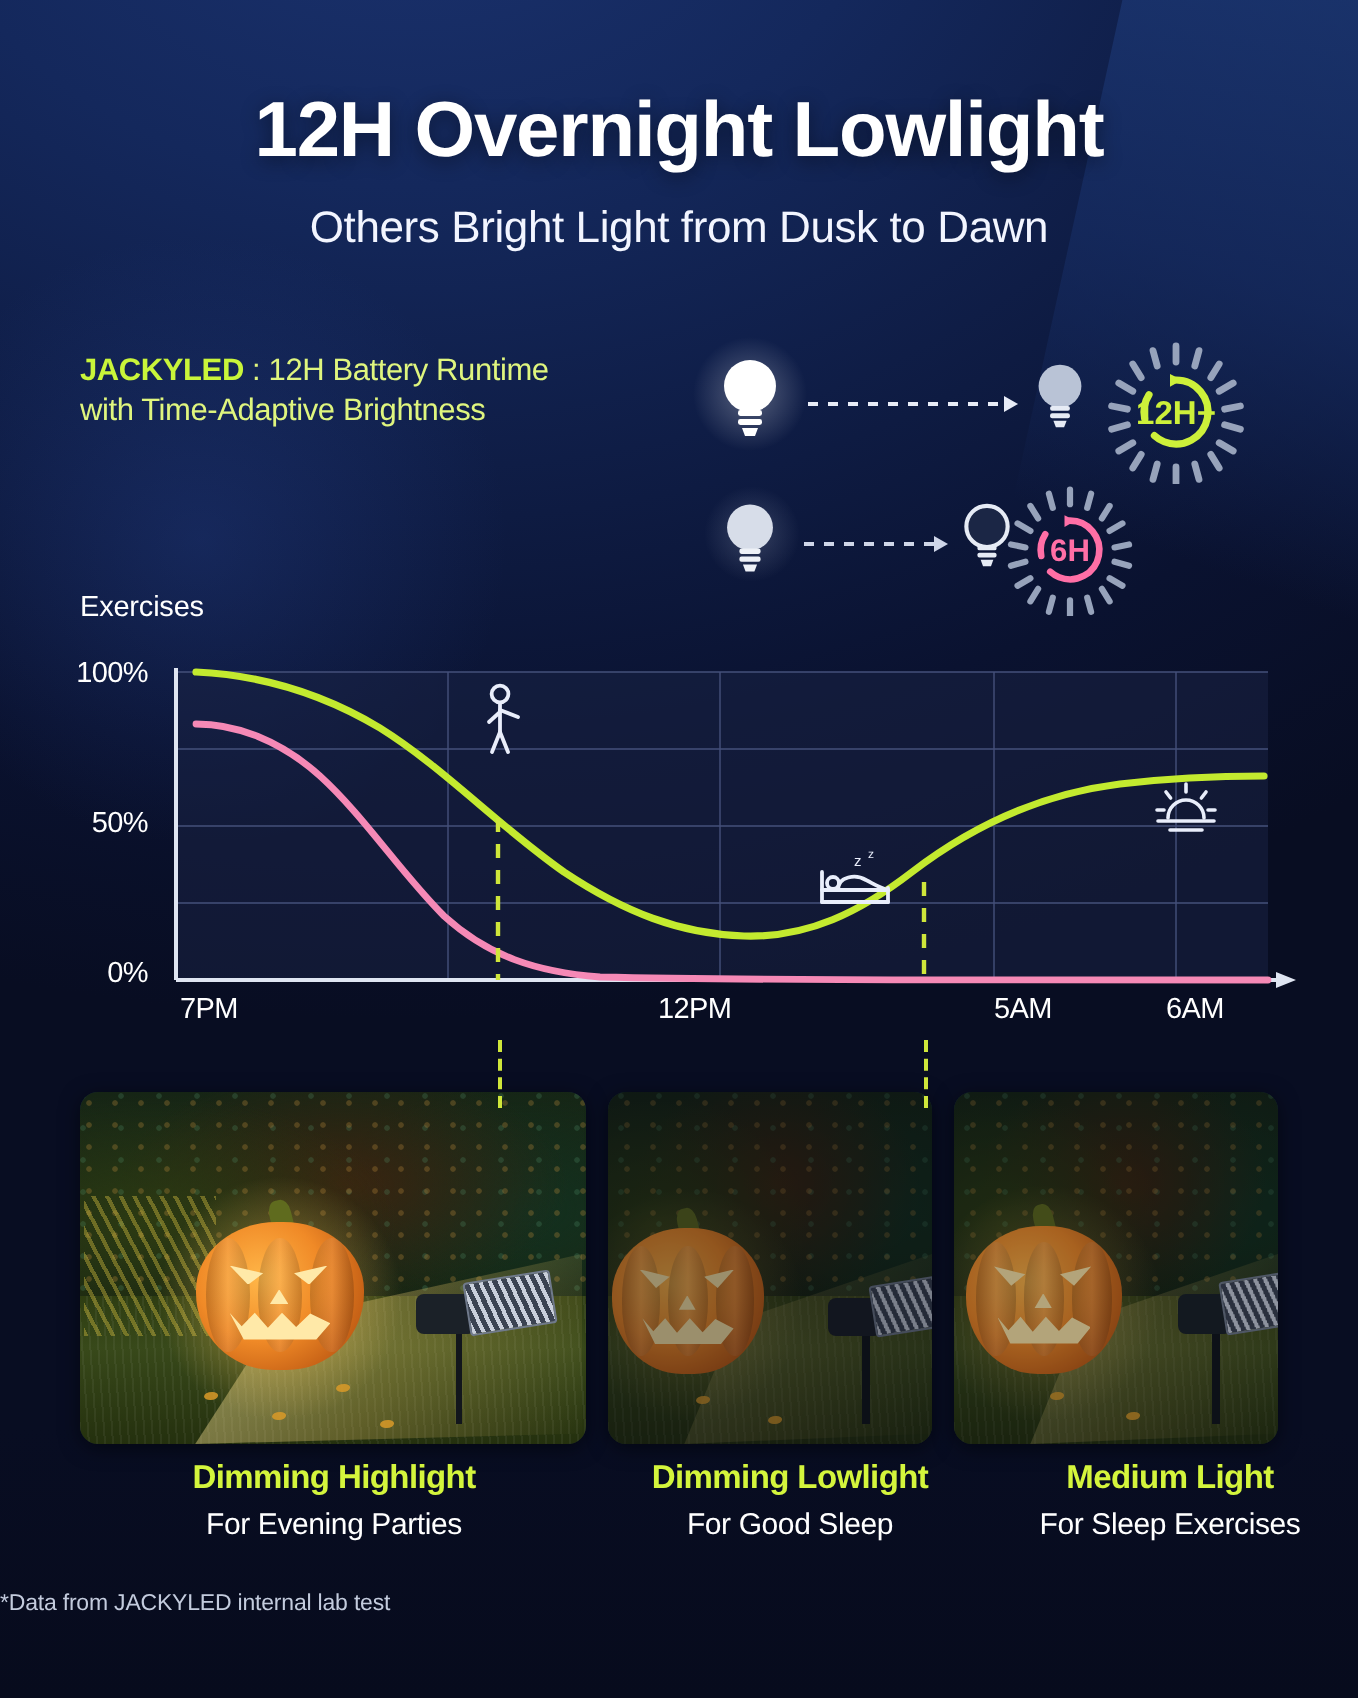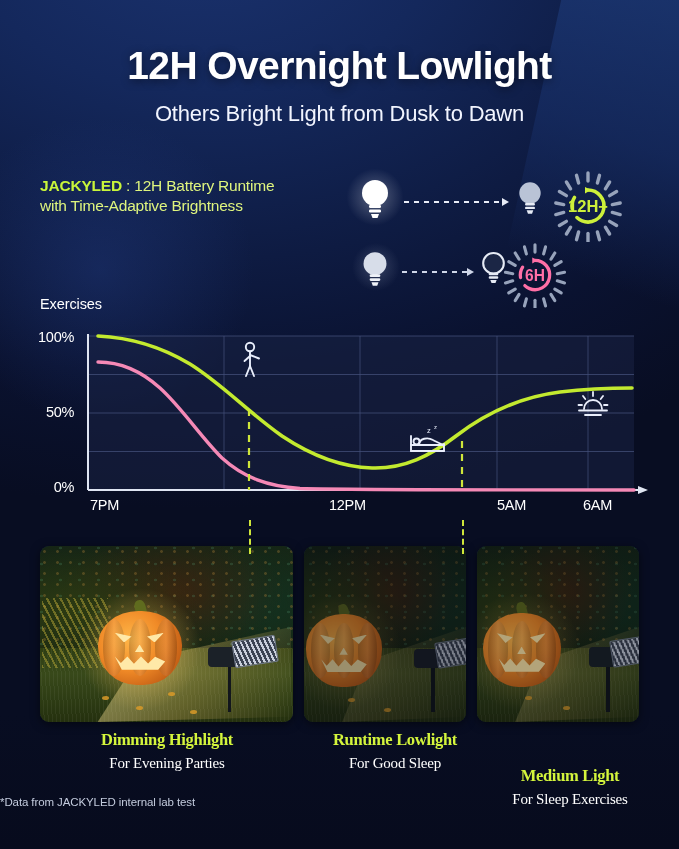--- a/index.html
+++ b/index.html
@@ -199,26 +199,26 @@
   .dim2 { position:absolute; inset:0; background:rgba(4,8,18,.40); }
   .dim3 { position:absolute; inset:0; background:rgba(4,8,18,.30); }
 
   
   .connector {
     position:absolute; width:0; border-left:2.5px dashed #cfe63a; z-index:6;
   }
 
   
   .caps { position:absolute; left:0; top:730px; width:679px; height:56px; }
-  .cap { position:absolute; text-align:center;font-family:Liberation Serif, serif; }
+  .cap { position:absolute; text-align:center; }
   .cap-t { font-size:16.5px; font-weight:700; color:#d4f53c; letter-spacing:-.3px; }
   .cap-s { margin-top:5px; font-size:15px; font-weight:400; color:#ffffff; letter-spacing:-.2px; }
   .c1 { left:42px; width:250px; }
   .c2 { left:300px; width:190px; }
-  .c3 { left:490px; width:160px;margin-top:36px; }
+  .c3 { left:505px; width:160px; }
 
   .footnote {
     position:absolute; left:0; top:796px; width:679px; text-align:left;
     font-size:11.5px; color:#c3cbdd; letter-spacing:-.1px;
   }
 </style>
 </head>
 <body>
 
 <div class="stage">
@@ -554,21 +554,21 @@
       </div>
     </div>
   </div>
 
   <div class="caps">
     <div class="cap c1">
       <div class="cap-t">Dimming Highlight</div>
       <div class="cap-s">For Evening Parties</div>
     </div>
     <div class="cap c2">
-      <div class="cap-t">Runtime Lowlight</div>
+      <div class="cap-t">Dimming Lowlight</div>
       <div class="cap-s">For Good Sleep</div>
     </div>
     <div class="cap c3">
       <div class="cap-t">Medium Light</div>
       <div class="cap-s">For Sleep Exercises</div>
     </div>
   </div>
 
   <div class="footnote">*Data from JACKYLED internal lab test</div>
 

